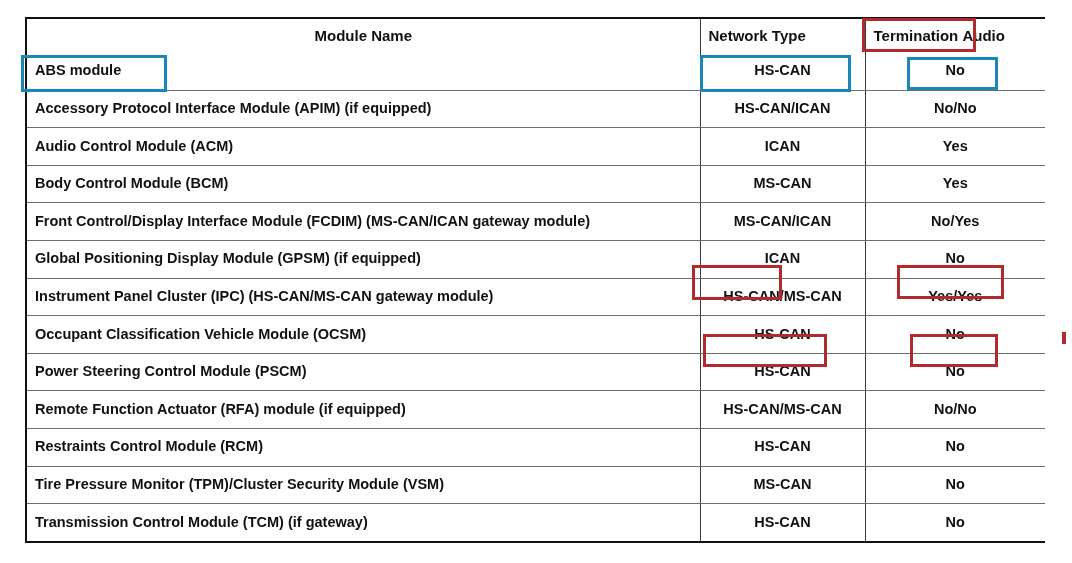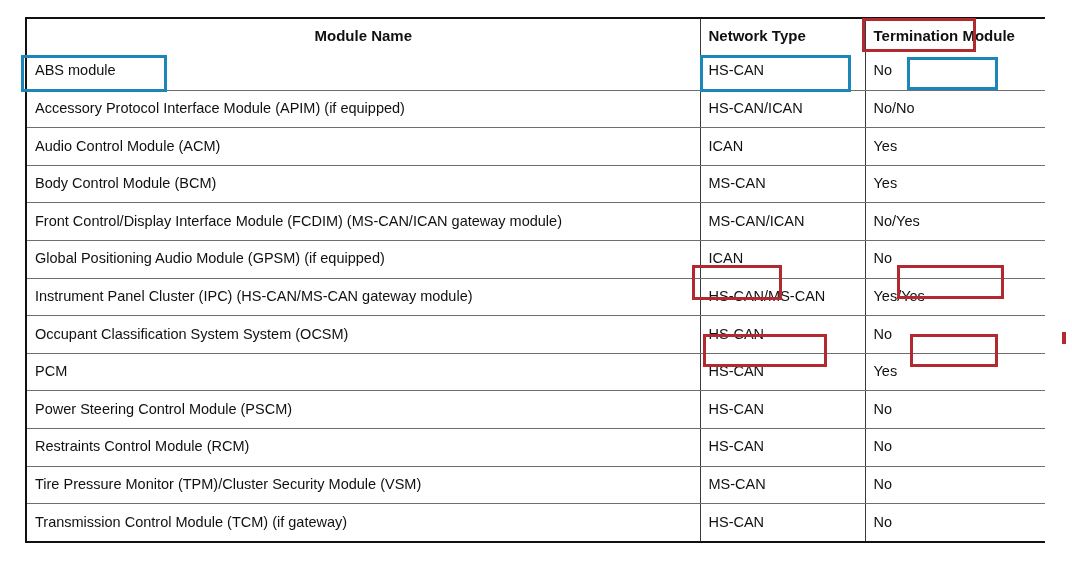--- a/index.html
+++ b/index.html
@@ -43,38 +43,39 @@
     border-bottom: 1px solid #6e6e6e;
     border-right: 1px solid #3a3a3a;
     padding: 0 8px;
     font-size: 14.5px;
     color: #111111;
     height: 35px;
     line-height: 1.1;
     vertical-align: middle;
     white-space: nowrap;
     background: transparent;
+    font-weight: bold;
   }
   table.net-table th:last-child,
   table.net-table td:last-child { border-right: none; }
   table.net-table tr:last-child th,
   table.net-table tr:last-child td { border-bottom: none; }
 
   table.net-table thead th {
     font-weight: bold;
     font-size: 15px;
     text-align: left;
     height: 34px;
     border-bottom: 1px solid #2a2a2a;
   }
   table.net-table thead th.h-name { text-align: center; }
 
   table.net-table td.cell-name { text-align: left; }
   table.net-table td.cell-net,
-  table.net-table td.cell-term { text-align: left; }
+  table.net-table td.cell-term { text-align: center; }
 
   
   .anno {
     position: absolute;
     box-sizing: border-box;
     pointer-events: none;
     background: transparent;
   }
   .anno.blue { border: 3px solid #1b87b8; }
   .anno.red  { border: 3px solid #b12a2f; }
@@ -91,21 +92,21 @@
   <table class="net-table">
     <colgroup>
       <col class="c-name">
         <col class="c-net">
         <col class="c-term">
     </colgroup>
     <thead>
       <tr>
         <th class="h-name">Module Name</th>
         <th class="h-net">Network Type</th>
-        <th class="h-term"><span>Termination</span>&nbsp;<span>Module</span></th>
+        <th class="h-term"><span>Termination</span>&nbsp;<span>Audio</span></th>
       </tr>
     </thead>
     <tbody>
       <tr>
         <td class="cell-name">ABS module</td>
         <td class="cell-net">HS-CAN</td>
         <td class="cell-term">No</td>
       </tr>
       <tr>
         <td class="cell-name">Accessory Protocol Interface Module (APIM) (if equipped)</td>
@@ -121,43 +122,43 @@
         <td class="cell-name">Body Control Module (BCM)</td>
         <td class="cell-net">MS-CAN</td>
         <td class="cell-term">Yes</td>
       </tr>
       <tr>
         <td class="cell-name">Front Control/Display Interface Module (FCDIM) (MS-CAN/ICAN gateway module)</td>
         <td class="cell-net">MS-CAN/ICAN</td>
         <td class="cell-term">No/Yes</td>
       </tr>
       <tr>
-        <td class="cell-name">Global Positioning Audio Module (GPSM) (if equipped)</td>
+        <td class="cell-name">Global Positioning Display Module (GPSM) (if equipped)</td>
         <td class="cell-net">ICAN</td>
         <td class="cell-term">No</td>
       </tr>
       <tr>
         <td class="cell-name">Instrument Panel Cluster (IPC) (HS-CAN/MS-CAN gateway module)</td>
         <td class="cell-net">HS-CAN/MS-CAN</td>
         <td class="cell-term">Yes/Yes</td>
       </tr>
       <tr>
-        <td class="cell-name">Occupant Classification System System (OCSM)</td>
+        <td class="cell-name">Occupant Classification Vehicle Module (OCSM)</td>
         <td class="cell-net">HS-CAN</td>
         <td class="cell-term">No</td>
-      </tr>
-      <tr>
-        <td class="cell-name">PCM</td>
-        <td class="cell-net">HS-CAN</td>
-        <td class="cell-term">Yes</td>
       </tr>
       <tr>
         <td class="cell-name">Power Steering Control Module (PSCM)</td>
         <td class="cell-net">HS-CAN</td>
         <td class="cell-term">No</td>
+      </tr>
+      <tr>
+        <td class="cell-name">Remote Function Actuator (RFA) module (if equipped)</td>
+        <td class="cell-net">HS-CAN/MS-CAN</td>
+        <td class="cell-term">No/No</td>
       </tr>
       <tr>
         <td class="cell-name">Restraints Control Module (RCM)</td>
         <td class="cell-net">HS-CAN</td>
         <td class="cell-term">No</td>
       </tr>
       <tr>
         <td class="cell-name">Tire Pressure Monitor (TPM)/Cluster Security Module (VSM)</td>
         <td class="cell-net">MS-CAN</td>
         <td class="cell-term">No</td>

